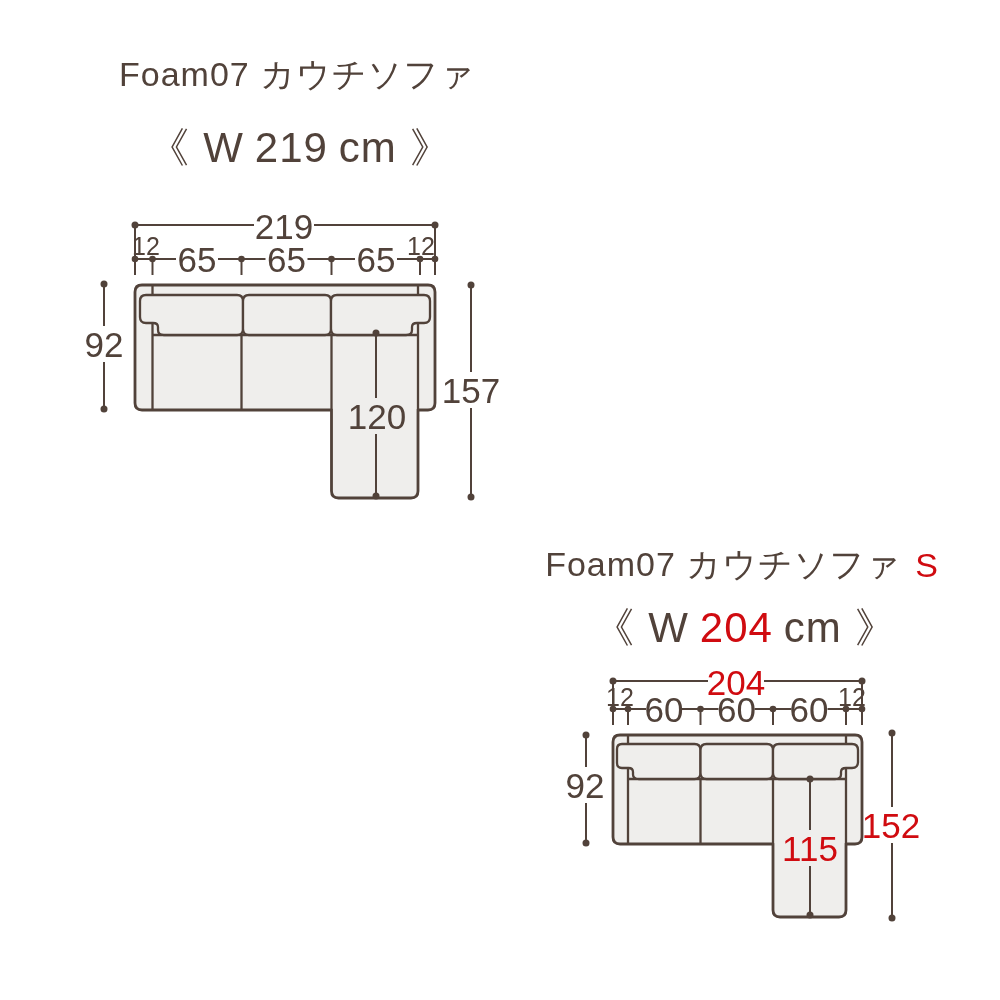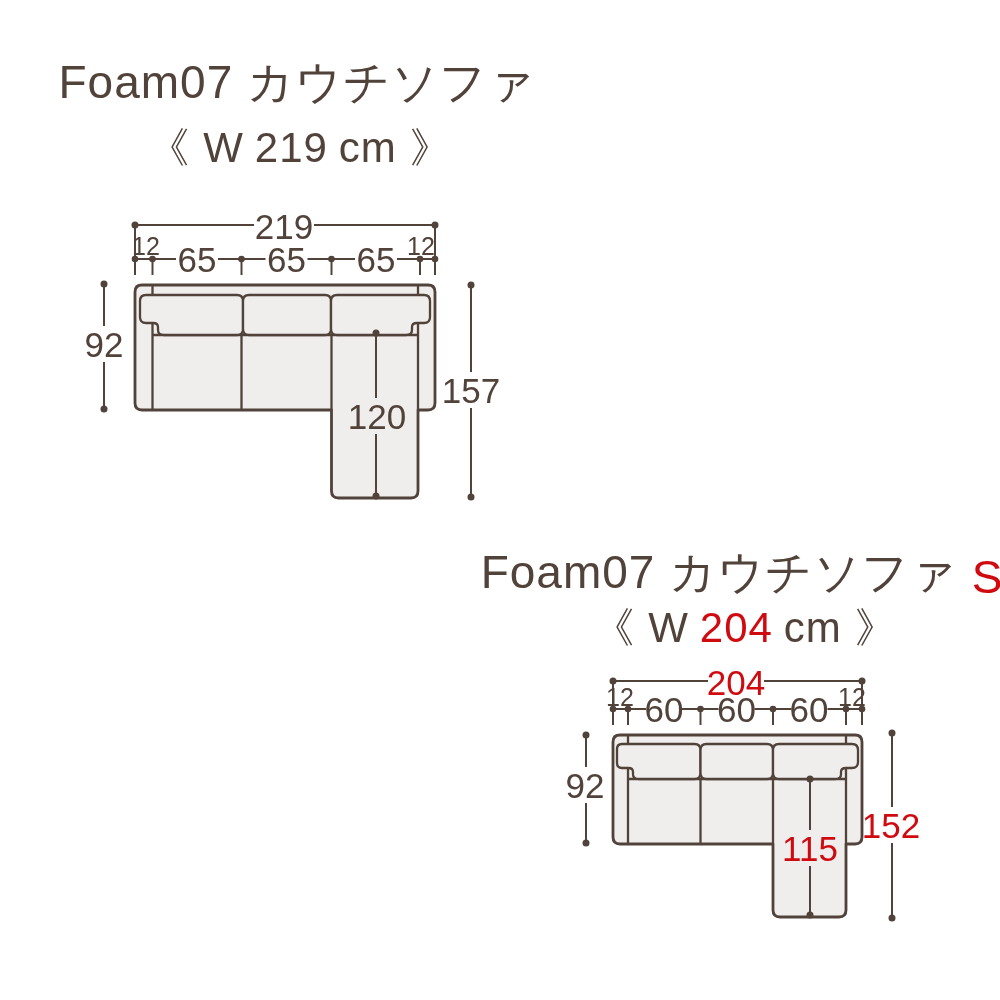--- a/index.html
+++ b/index.html
@@ -2,22 +2,22 @@
 <html><head>
 <meta charset="utf-8">
 <style>
   html,body{margin:0;padding:0;background:#ffffff;}
   .canvas{
     position:relative;width:1000px;height:1000px;background:#ffffff;overflow:hidden;
     font-family:"Liberation Sans","DejaVu Sans",sans-serif;color:#51423a;
   }
   .title{
     position:absolute;transform:translateX(-50%);
-    font-size:46px;letter-spacing:1px;white-space:nowrap;
-    display:inline-flex;align-items:flex-end;gap:14px;
+    font-size:34px;letter-spacing:1px;white-space:nowrap;
+    display:inline-flex;align-items:center;gap:14px;
   }
   .subtitle{
     position:absolute;transform:translateX(-50%);
     font-size:42px;letter-spacing:1px;white-space:nowrap;
     display:inline-flex;align-items:baseline;gap:11px;
   }
   .red{color:#d00b10;}
   svg{position:absolute;overflow:visible;}
   .ln{stroke:#51423a;stroke-width:2;fill:none;stroke-linecap:butt;}
   .dot{fill:#51423a;stroke:none;}

